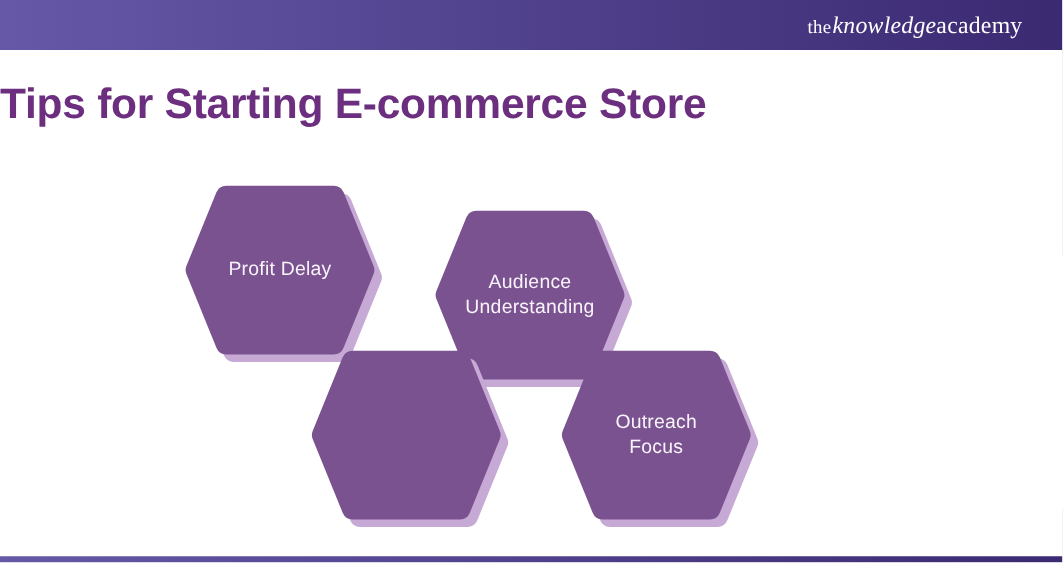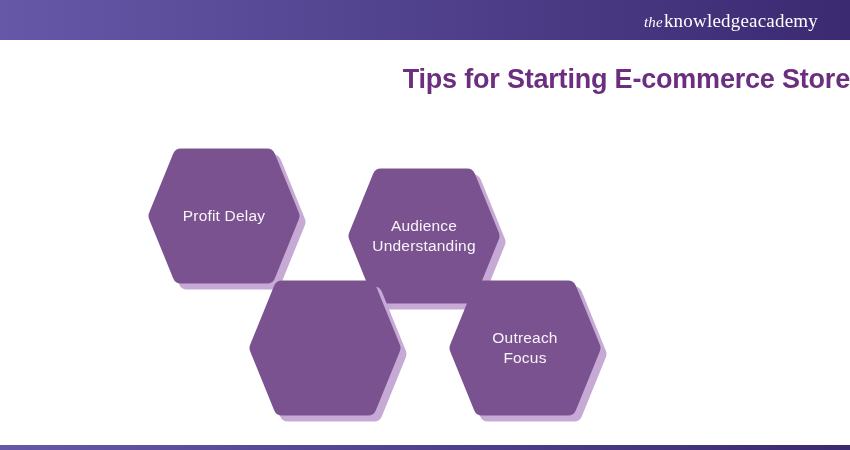--- a/index.html
+++ b/index.html
@@ -41,30 +41,30 @@
     background: linear-gradient(90deg, var(--header-gradient-start) 0%, var(--header-gradient-end) 100%);
   }
   .logo {
     color: #ffffff;
     font-family: "Liberation Serif", "DejaVu Serif", serif;
     font-size: 19px;
     letter-spacing: 0.2px;
     white-space: nowrap;
     line-height: 1;
   }
-  .logo .logo-the { font-style: italic; font-size: 15px; margin-right: 1px; margin-top: 10px; }
-  .logo .logo-knowledge { font-weight: 400; }
+  .logo .logo-the { font-size: 15px; margin-right: 1px; margin-top: 10px; }
+  .logo .logo-knowledge { font-weight: 400; font-style: italic; }
   .logo .logo-academy { font-weight: 400; }
   .page-title {
     position: absolute;
     top: 64px;
     left: 0;
     width: 100%;
-    text-align: right;
-    font-size: 27px;
+    text-align: left;
+    font-size: 34px;
     font-weight: 700;
     letter-spacing: -0.2px;
     color: var(--title);
   }
   .hex {
     position: absolute;
     width: 160px;
     height: 144px;
   }
   .hex svg { position: absolute; top: 0; left: 0; display: block; }

